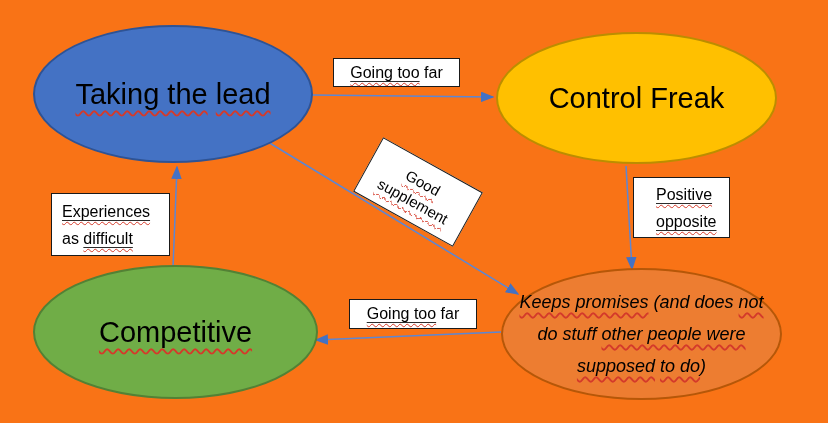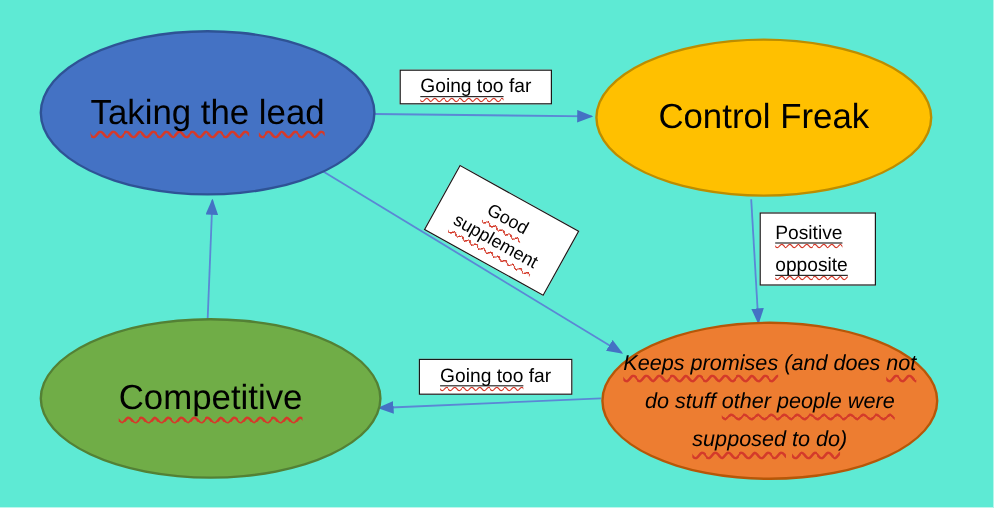--- a/index.html
+++ b/index.html
@@ -5,21 +5,21 @@
   html, body {
     margin: 0; padding: 0;
     width: 828px; height: 423px;
     background: #ffffff;
     font-family: "Liberation Sans", sans-serif;
     overflow: hidden;
   }
   #canvas {
     position: relative;
     width: 828px; height: 423px;
-    background: #5eead4;
+    background: #f97316;
   }
   #connectors {
     position: absolute; left: 0; top: 0;
     width: 828px; height: 423px;
     pointer-events: none;
   }
   .node {
     position: absolute;
     border-radius: 50%;
     display: flex; align-items: center; justify-content: center;
@@ -37,21 +37,21 @@
     position: absolute;
     background: #ffffff;
     border: 1.5px solid #1a1a1a;
     box-sizing: border-box;
     display: flex; align-items: center;
     font-size: 16px;
     color: #000000;
   }
   .box-going-top    { left: 333px; top: 58px;  width: 127px; height: 29px; justify-content: center; }
   .box-going-bottom { left: 349px; top: 299px; width: 128px; height: 30px; justify-content: center; }
-  .box-positive     { left: 633px; top: 177px; width: 97px;  height: 61px; padding-left: 12px; line-height: 27px; }
+  .box-positive     { left: 633px; top: 177px; width: 97px;  height: 61px; padding-left: 22px; line-height: 27px; }
   .box-experiences  { left: 51px;  top: 193px; width: 119px; height: 63px; padding-left: 10px; line-height: 27px; }
   .box-good {
     left: 361px; top: 161px; width: 114px; height: 62px;
     transform: rotate(29deg);
     justify-content: center; text-align: center;
     font-size: 15px; line-height: 21px;
   }
   
   .flag-w {
     text-decoration-line: underline;
@@ -111,18 +111,21 @@
   </div>
 
   <div class="edge-label-box box-good">
     <span><span class="flag-w">Good</span> <span class="flag-w">supplement</span></span>
   </div>
 
   <div class="edge-label-box box-positive">
     <span><span class="flag-u"><span class="flag-w">Positive</span></span> <span class="flag-u"><span class="flag-w">opposite</span></span></span>
   </div>
 
+  <div class="edge-label-box box-experiences">
+    <span><span class="flag-u"><span class="flag-w">Experiences</span></span> as <span class="flag-u"><span class="flag-w">difficult</span></span></span>
+  </div>
 
   <div class="edge-label-box box-going-bottom">
     <span><span class="flag-u"><span class="flag-w">Going too</span></span> far</span>
   </div>
 
 </div>
 
 </body></html>

